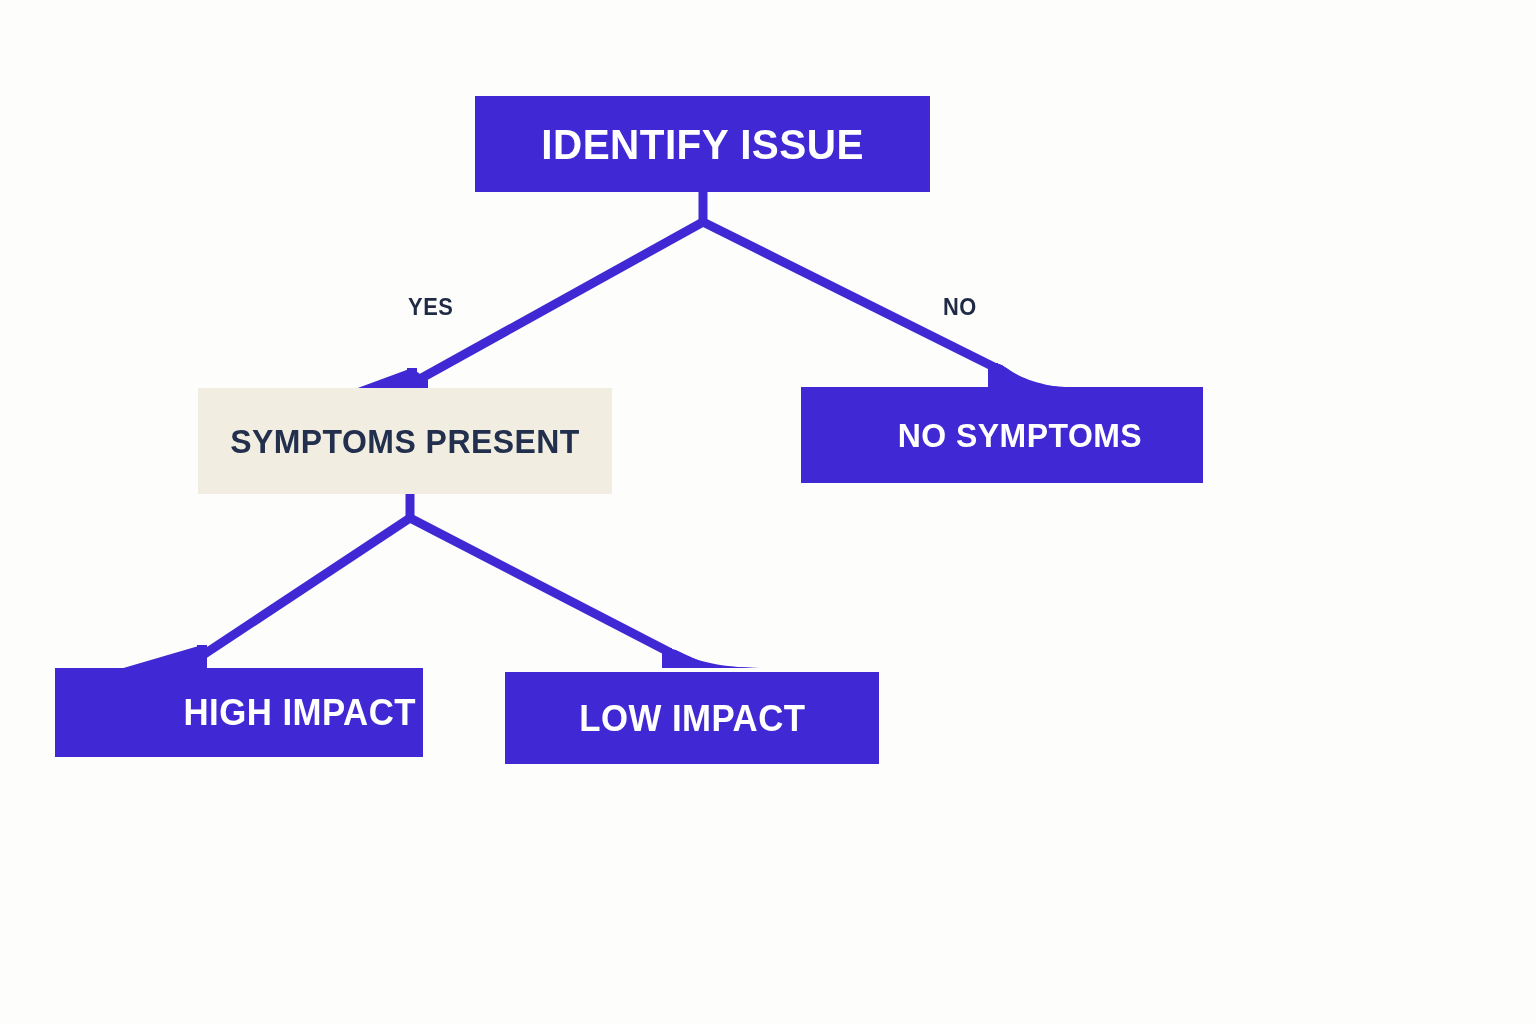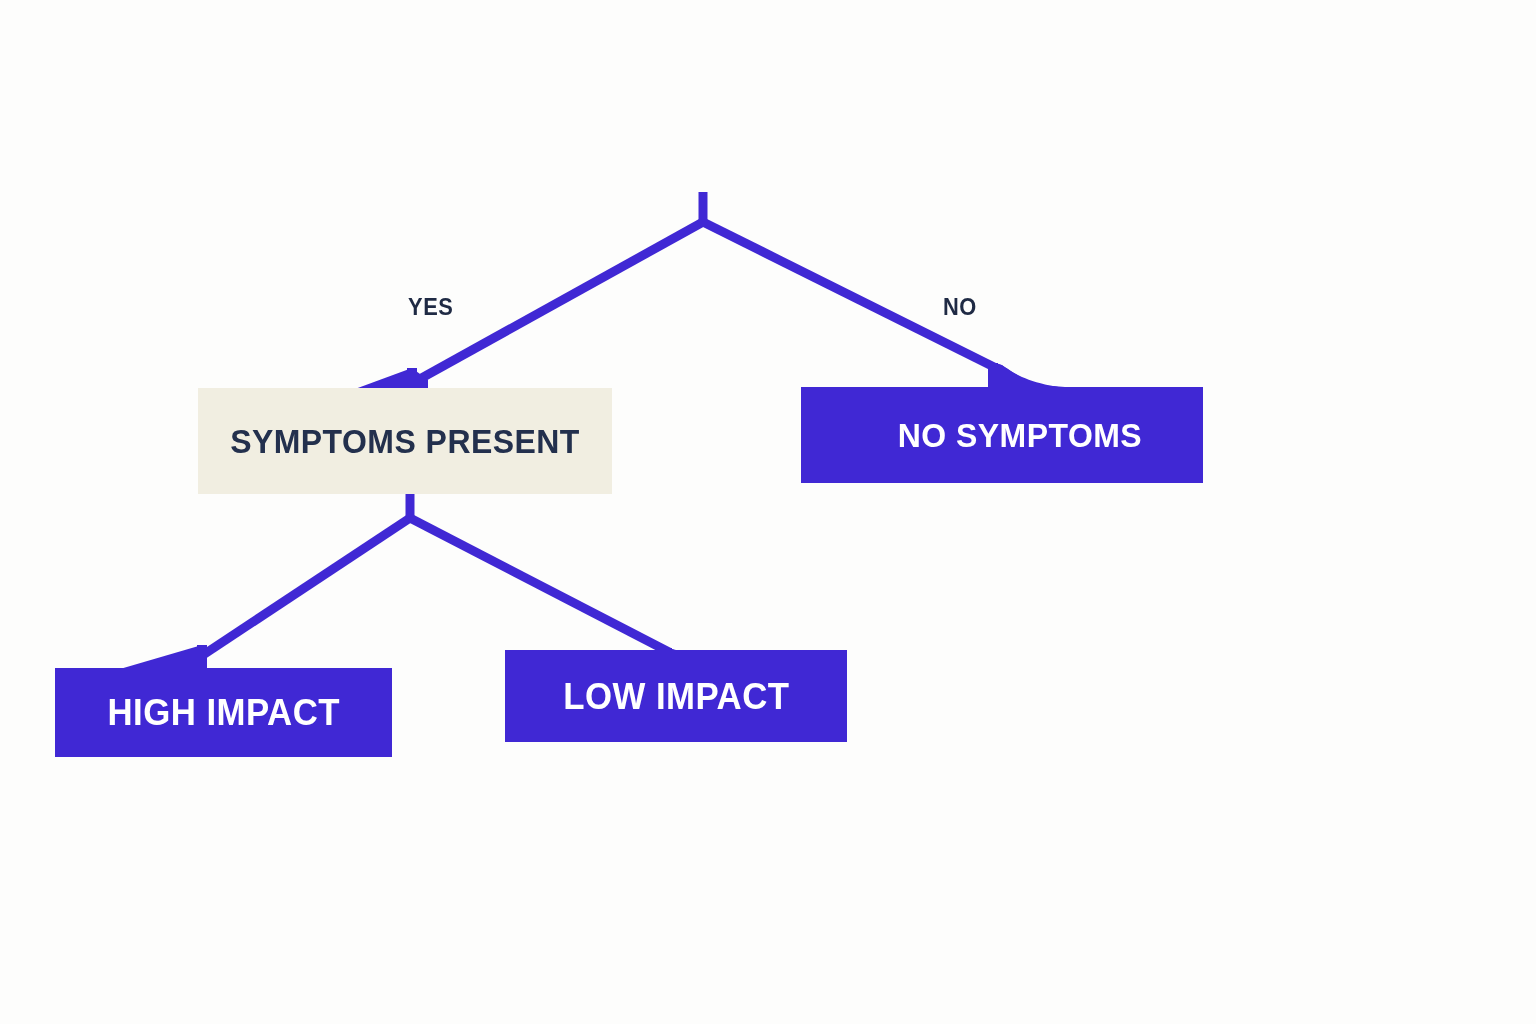--- a/index.html
+++ b/index.html
@@ -73,24 +73,24 @@
   
   #node-root        { left: 475px; top: 96px;  width: 455px; height: 96px; }
   #node-root .node-label { font-size: 43px; }
 
   #node-symptoms    { left: 198px; top: 388px; width: 414px; height: 106px; }
   #node-symptoms .node-label { font-size: 34px; }
 
   #node-nosymptoms  { left: 801px; top: 387px; width: 402px; height: 96px; padding-left: 36px; }
   #node-nosymptoms .node-label { font-size: 34px; }
 
-  #node-high        { left: 55px;  top: 668px; width: 337px; height: 89px; }
+  #node-high        { left: 55px;  top: 668px; width: 368px; height: 89px; justify-content: flex-end; }
   #node-high .node-label { font-size: 37px; }
 
-  #node-low         { left: 505px; top: 650px; width: 342px; height: 92px; }
+  #node-low         { left: 505px; top: 672px; width: 374px; height: 92px; }
   #node-low .node-label { font-size: 37px; }
 
   
   #label-yes { left: 408px; top: 294px; }
   #label-no  { left: 943px; top: 294px; }
 </style>
 </head>
 <body>
 
 <div id="canvas">
@@ -131,20 +131,23 @@
 
     <g>
       <path d="M 410 518 L 669 652" stroke="#4028d4" stroke-width="9" fill="none"></path>
       <path d="M 667 648 L 667 668" stroke="#4028d4" stroke-width="10" fill="none"></path>
 
       <path d="M 667 648 C 681 650 692 660 715 666 L 760 668 L 667 668 Z" fill="#4028d4"></path>
       <path d="M 667 648 L 667 668 L 762 668 C 715 668 688 658 676 650 Z" fill="#4028d4"></path>
     </g>
   </svg>
 
+  <div class="node primary" id="node-root">
+    <span class="node-label">IDENTIFY ISSUE</span>
+  </div>
 
   <div class="node accent" id="node-symptoms">
     <span class="node-label">SYMPTOMS PRESENT</span>
   </div>
 
   <div class="node primary" id="node-nosymptoms">
     <span class="node-label">NO SYMPTOMS</span>
   </div>
 
   <div class="node primary" id="node-high">

